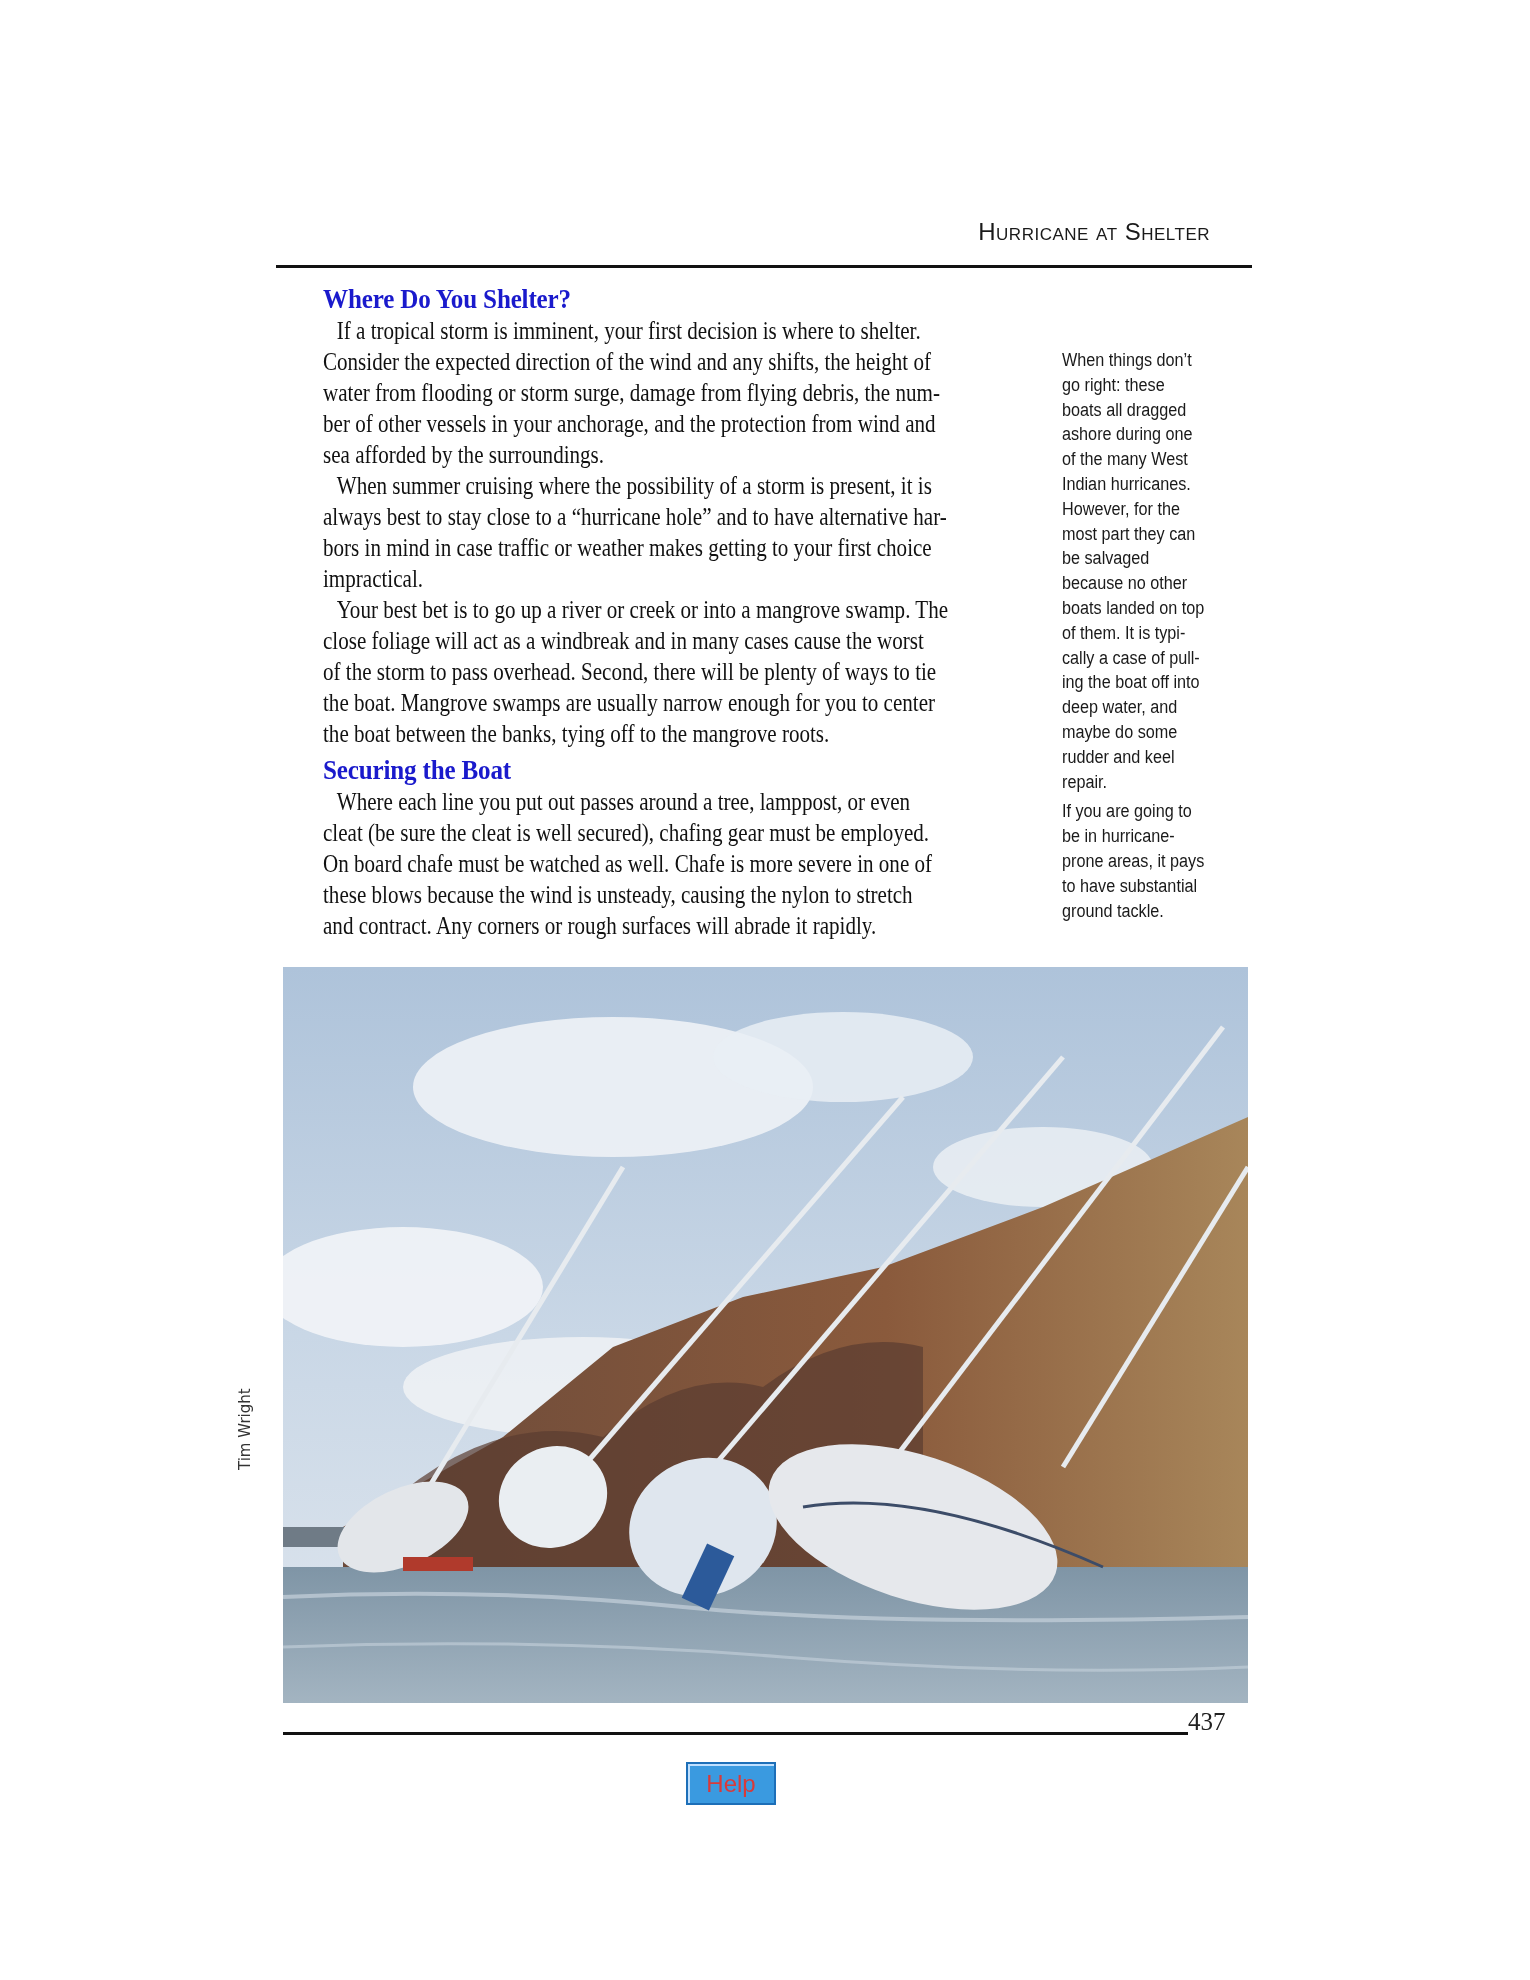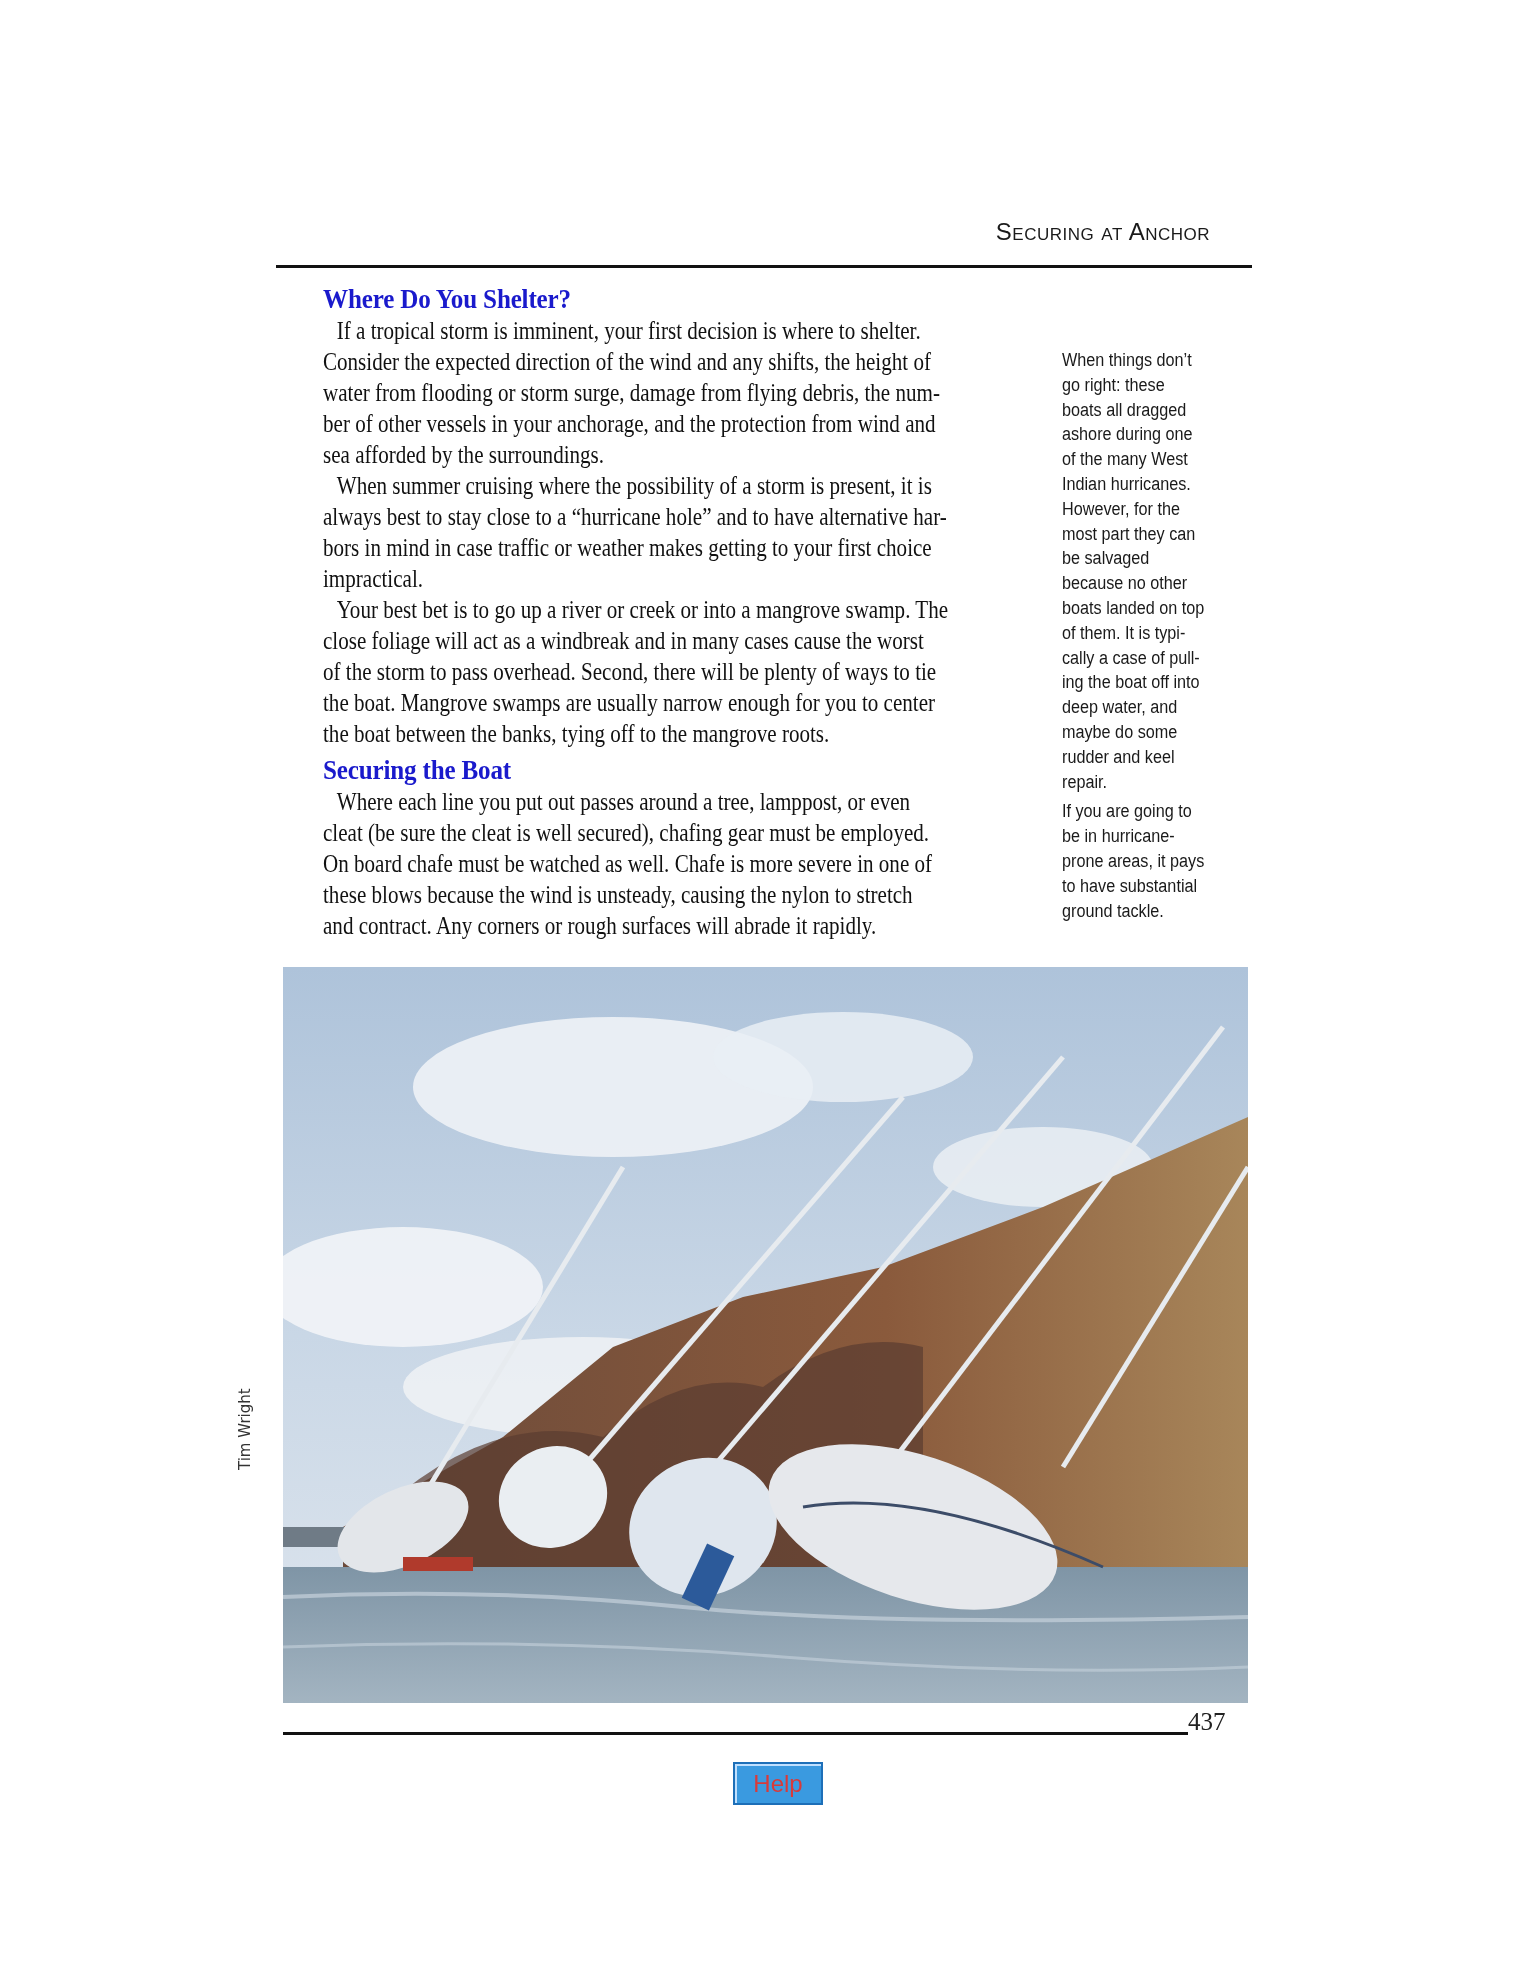--- a/index.html
+++ b/index.html
@@ -11,26 +11,26 @@
   .line { font-size:24.5px; line-height:31px; white-space:nowrap; transform:scaleX(0.86); transform-origin:left; width:116%; }
   .line.indent { padding-left:16px; }
   .h2.sec2 { margin-top:6px; }
   .sidebar { position:absolute; left:1062px; top:348px; width:200px; font-family:Liberation Sans, sans-serif; font-size:18px; line-height:24.8px; color:#1a1a1a; }
   .sidebar .sline { white-space:nowrap; transform:scaleX(0.9); transform-origin:left; }
   .sidebar .gap { height:5px; }
   .photo { position:absolute; left:283px; top:967px; width:965px; height:736px; overflow:hidden; background:#b8cbe0; }
   .credit { position:absolute; left:236px; top:1470px; transform:rotate(-90deg); transform-origin:left top; font-family:"DejaVu Sans", sans-serif; font-size:15px; color:#333; white-space:nowrap; }
   .foot-rule { position:absolute; left:283px; top:1732px; width:905px; height:3px; background:#111; }
   .page-num { position:absolute; left:1188px; top:1708px; font-size:25px; color:#222; }
-  .help-btn { position:absolute; left:686px; top:1762px; width:90px; height:43px; box-sizing:border-box; background:#3a9ae0; border:2px solid #1d6fb8; box-shadow: inset 2px 2px 0 #bfe0ff; color:#d83a3a; font-family:"Liberation Sans", sans-serif; font-size:24px; text-align:center; line-height:38px; cursor:pointer; padding:0;margin-left:47px; }
+  .help-btn { position:absolute; left:686px; top:1762px; width:90px; height:43px; box-sizing:border-box; background:#3a9ae0; border:2px solid #1d6fb8; box-shadow: inset 2px 2px 0 #bfe0ff; color:#d83a3a; font-family:"Liberation Sans", sans-serif; font-size:24px; text-align:center; line-height:38px; cursor:pointer; padding:0; }
 </style>
 </head>
 <body>
 
-<div class="running-head">Securing at Anchor</div>
+<div class="running-head">Hurricane at Shelter</div>
 <div class="head-rule"></div>
 
 <div class="main-col">
   <h2 class="h2">Where Do You Shelter?</h2>
   <div class="line indent">If a tropical storm is imminent, your first decision is where to shelter.</div>
   <div class="line">Consider the expected direction of the wind and any shifts, the height of</div>
   <div class="line">water from flooding or storm surge, damage from flying debris, the num-</div>
   <div class="line">ber of other vessels in your anchorage, and the protection from wind and</div>
   <div class="line">sea afforded by the surroundings.</div>
   <div class="line indent">When summer cruising where the possibility of a storm is present, it is</div>

